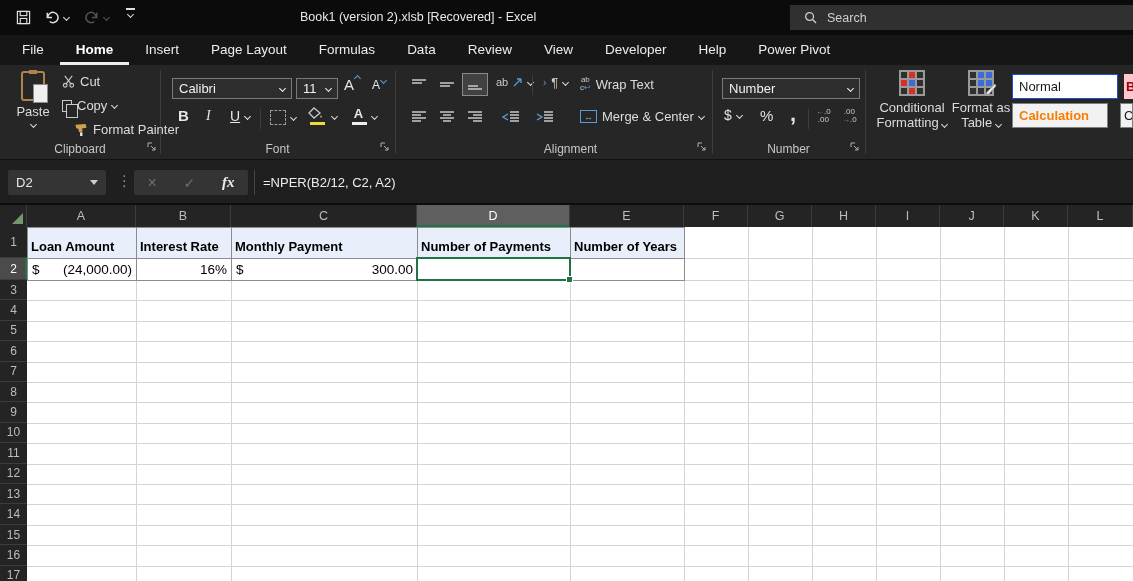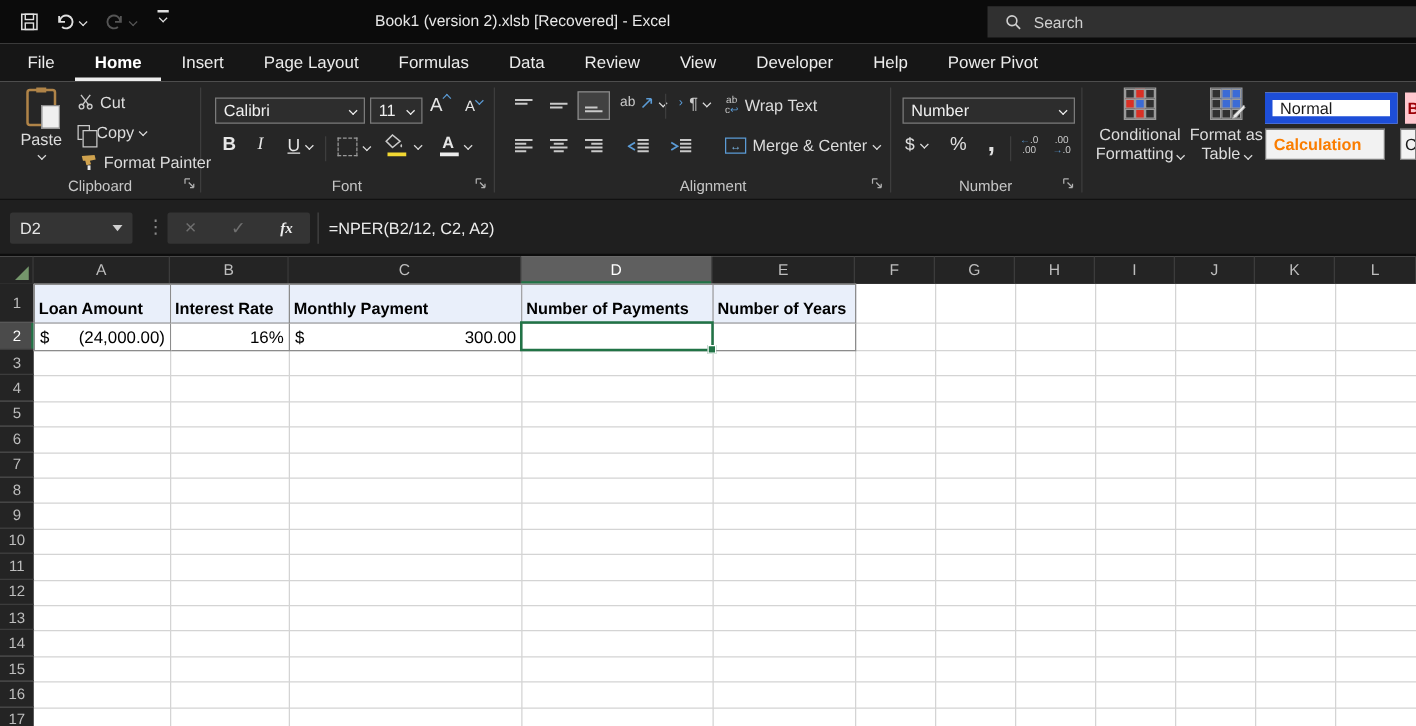--- a/index.html
+++ b/index.html
@@ -146,21 +146,21 @@
           <circle cx="3.5" cy="11" r="2" fill="none" stroke="#c9c9c9" stroke-width="1.2"></circle>
           <circle cx="10.5" cy="11" r="2" fill="none" stroke="#c9c9c9" stroke-width="1.2"></circle>
         </svg>
       <span>Cut</span>
     </div>
     <div class="ritem" style="left:62px; top:33px;">
       <span class="copy-ic"></span>
       <span>Copy</span>
       <span class="chv"></span>
     </div>
-    <div class="ritem" style="left:64px; top:57px;">
+    <div class="ritem" style="left:74px; top:57px;">
       <svg width="14" height="13" viewBox="0 0 14 14">
           <path d="M1 2 L12 1 L13 5 L8 6 L9 9 L5 10 L4 6 L2 6 Z" fill="#cfa24e"></path>
           <rect x="6" y="10" width="2.5" height="4" fill="#e8e8e8"></rect>
         </svg>
       <span>Format Painter</span>
     </div>
     <div class="glabel" style="left:0; width:160px;">Clipboard</div>
     <span class="dlg" style="left:147px;"><svg width="10" height="10" viewBox="0 0 10 10">
           <path d="M1 1 h4 M1 1 v4" stroke="#b0b0b0" fill="none"></path>
           <path d="M4 4 l4 4 M8 8 v-3 M8 8 h-3" stroke="#b0b0b0" fill="none"></path>
@@ -374,21 +374,21 @@
           <span></span>
         <svg width="16" height="16" viewBox="0 0 16 16" style="position:absolute; right:-4px; bottom:-3px;">
             <path d="M14 2 L6 10 L5 13 L8 12 L15 4 Z" fill="#e8e8e8" stroke="#9a9a9a" stroke-width="0.8"></path>
           </svg>
       </span>
       <span style="line-height:15px;">
         <span>Format as</span><br>
         <span>Table</span> <span class="chv"></span>
       </span>
     </div>
-    <div class="styles-cell" style="left:1012px; top:9px; width:106px; background:#ffffff; border:6px solid #1d4ed8; color:#1a1a1a;">
+    <div class="styles-cell" style="left:1012px; top:9px; width:106px; background:#ffffff; border:1px solid #1d4ed8; color:#1a1a1a;">
       <span>Normal</span>
     </div>
     <div class="styles-cell" style="left:1124px; top:9px; width:9px; background:#ffc7ce; color:#9c0006; font-weight:bold; padding-left:2px;">
       <span>B</span>
     </div>
     <div class="styles-cell" style="left:1012px; top:38px; width:96px; background:#f2f2f2; border:1px solid #7f7f7f; color:#fa7d00; font-weight:bold;">
       <span>Calculation</span>
     </div>
     <div class="styles-cell" style="left:1120px; top:38px; width:13px; background:#f2f2f2; border:1px solid #7f7f7f; color:#1a1a1a; padding-left:3px;">
       <span>C</span>
@@ -397,21 +397,21 @@
 
   <div id="fbar">
     <div id="namebox">
       <span>D2</span>
       <span class="tri"></span>
     </div>
     <span class="abs" style="left:117px; top:12px; color:#8a8a8a; font-size:15px;">⋮</span>
     <div id="fxgroup">
       <span style="color:#6f6f6f; font-size:16px;">×</span>
       <span style="color:#6f6f6f; font-size:14px; font-family:'DejaVu Sans',sans-serif;">✓</span>
-      <span style="color:#ededed; font-size:12px; font-style:italic; font-family:'Liberation Serif',serif; font-weight:bold;">fx</span>
+      <span style="color:#ededed; font-size:15px; font-style:italic; font-family:'Liberation Serif',serif; font-weight:bold;">fx</span>
     </div>
     <span class="abs" style="left:254px; top:10px; width:1px; height:25px; background:#454545;"></span>
     <span id="formula-text">=NPER(B2/12, C2, A2)</span>
   </div>
 
   <div id="grid">
     <div id="grid-colstrip"></div>
     <div id="corner">
         <span class="tri"></span>
       </div>

